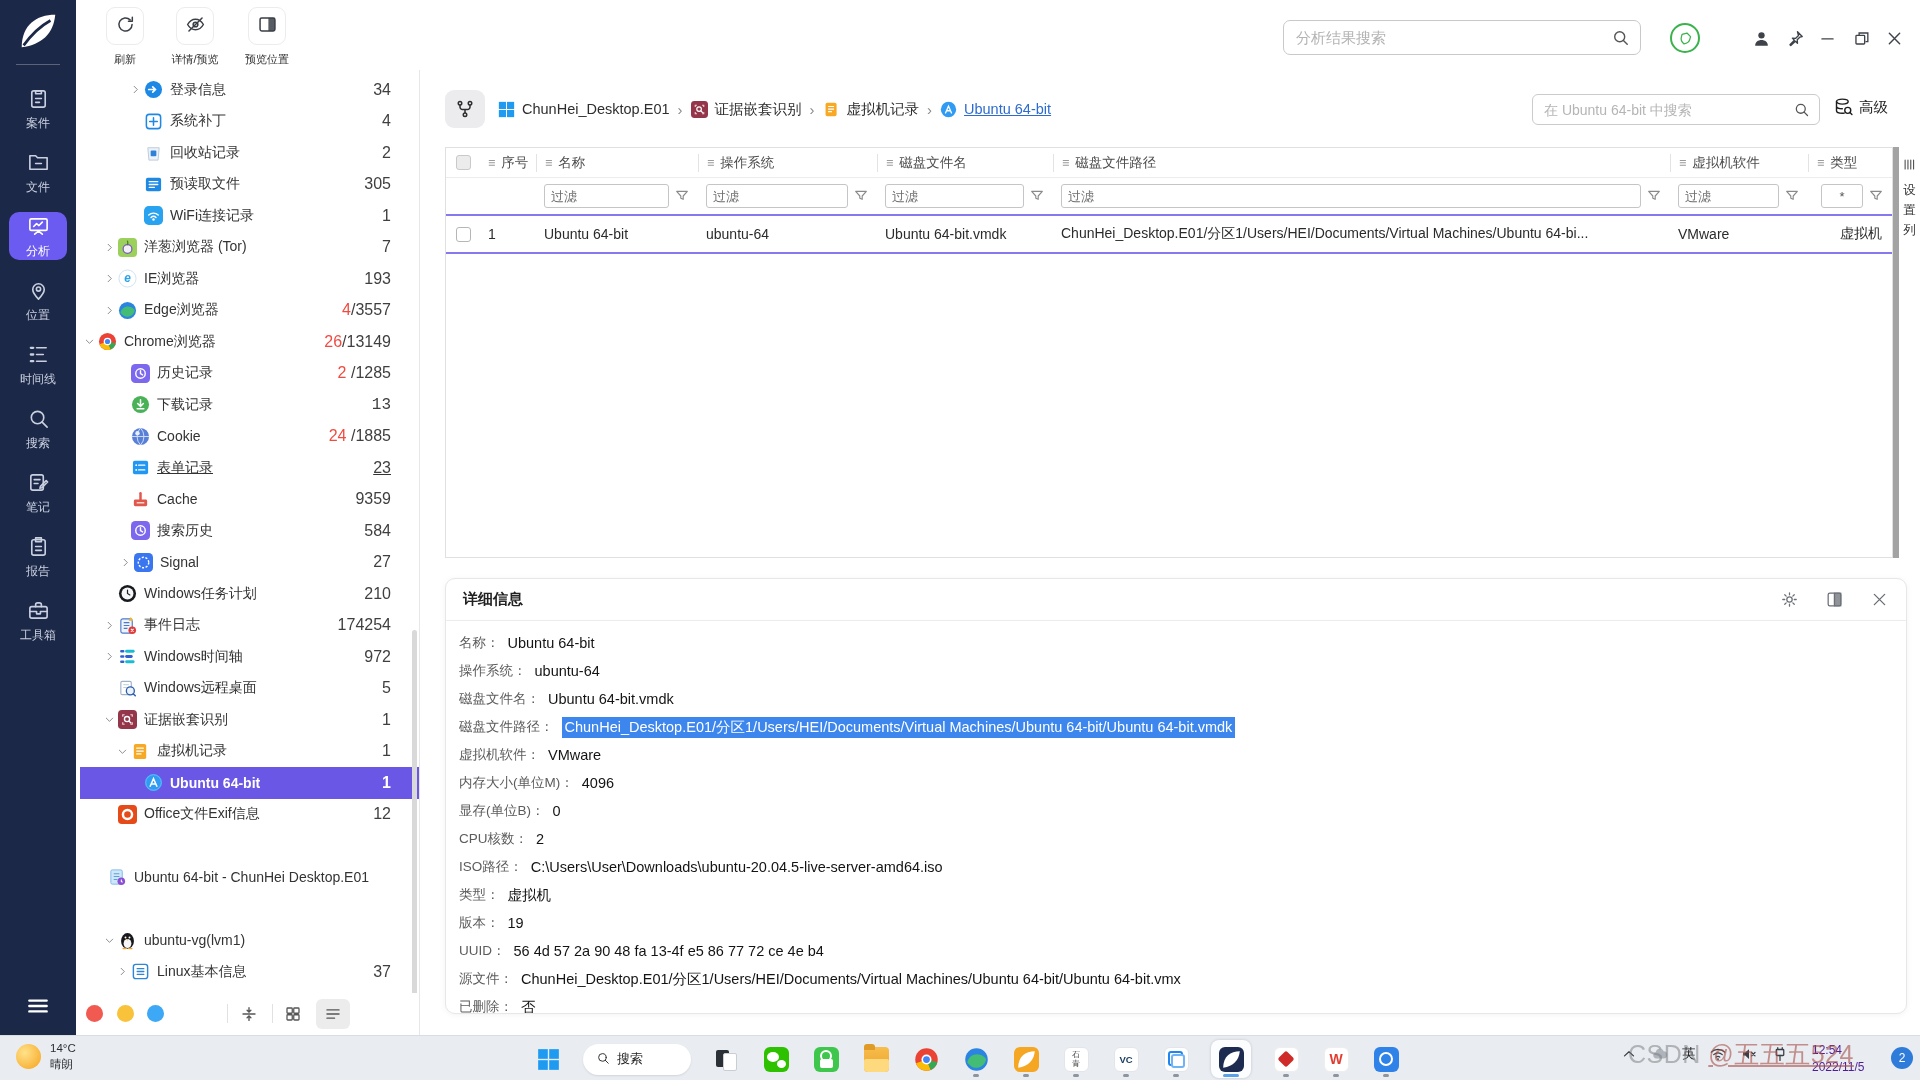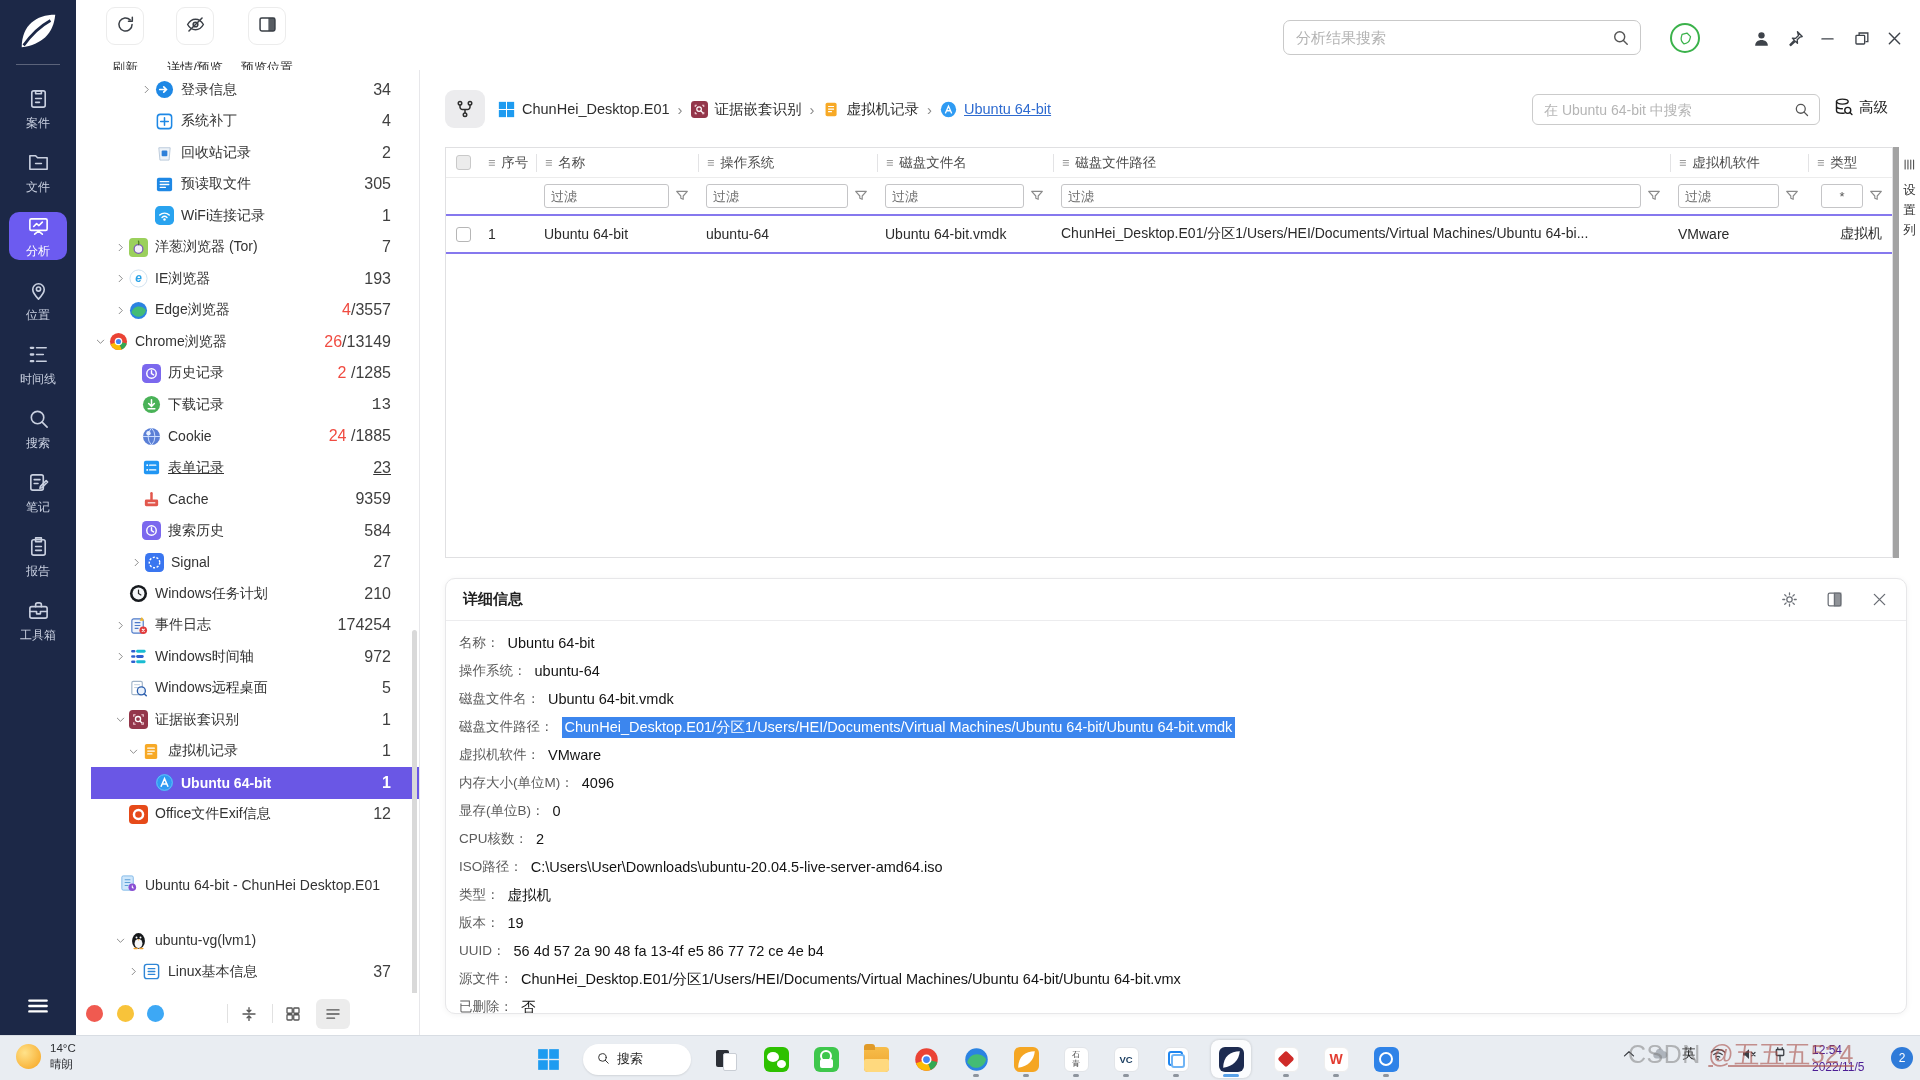--- a/index.html
+++ b/index.html
@@ -15,32 +15,32 @@
   .rail-item svg{width:23px;height:23px;}
   .rail-item .rlb{font-size:12px;line-height:1;}
   .rail-item.active{background:#6c5bf0;color:#fff;}
   .rail-burger{position:absolute;bottom:16px;left:50%;transform:translateX(-50%);width:26px;height:26px;color:#fff;}
 
   
   #topbar{position:absolute;left:76px;top:0;right:0;height:70px;background:#fff;}
   .tb-btn{position:absolute;top:7px;width:72px;text-align:center;cursor:pointer;}
   .tb-btn .bx{width:38px;height:38px;margin:0 auto;border:1px solid #ececec;border-radius:9px;display:flex;align-items:center;justify-content:center;color:#3a3f46;background:#fff;}
   .tb-btn .bx svg{width:21px;height:21px;}
-  .tb-btn .lb{font-size:13px;color:#333;margin-top:14px;white-space:nowrap;}
+  .tb-btn .lb{font-size:11px;color:#333;margin-top:7px;white-space:nowrap;}
   .g-search{position:absolute;left:1207px;top:20px;width:358px;height:35px;border:1px solid #c9c9c9;border-radius:7px;display:flex;align-items:center;padding:0 10px;background:#fff;}
   .g-search input{flex:1;border:none;outline:none;font-size:15px;color:#333;font-family:inherit;}
   .g-search input::placeholder{color:#b3b3b3;}
   .g-search .mg{width:19px;height:19px;color:#555;}
   .badge-green{position:absolute;left:1594px;top:23px;width:30px;height:30px;border:2.5px solid #3bb24b;border-radius:50%;display:flex;align-items:center;justify-content:center;color:#3bb24b;background:#fff;}
   .badge-green svg{width:15px;height:15px;}
   .win-ic{position:absolute;top:29px;width:19px;height:19px;color:#3e434a;cursor:pointer;}
 
   
   #treepanel{position:absolute;left:76px;top:70px;width:344px;height:965px;background:#fff;border-right:1px solid #e7e7ea;}
-  .tree{position:absolute;top:4px;left:15px;right:0;}
+  .tree{position:absolute;top:4px;left:4px;right:0;}
   .trw{height:31.5px;display:flex;align-items:center;font-size:14px;color:#333;cursor:pointer;white-space:nowrap;}
   .trw .chev{width:18px;height:12px;display:flex;align-items:center;justify-content:center;color:#6d6d6d;flex:none;}
   .trw .chev svg{width:11px;height:11px;}
   .ti{width:19px;height:19px;flex:none;margin-right:7px;display:inline-flex;}
   .ti svg{width:19px;height:19px;}
   .lbl{overflow:hidden;text-overflow:ellipsis;}
   .cnt{margin-left:auto;padding-right:28px;font-size:16px;color:#3f3f3f;flex:none;}
   .cnt .red{color:#f04b41;}
   .trw.sel{background:#6a57e5;color:#fff;font-weight:bold;}
   .trw.sel .cnt{color:#fff;}
@@ -632,21 +632,21 @@
           <span class="ti">
             <svg viewBox="0 0 20 20">
               <rect width="20" height="20" rx="4" fill="#e64a19"></rect>
               <circle cx="10" cy="10" r="4.8" fill="none" stroke="#fff" stroke-width="2.6"></circle>
             </svg>
           </span>
           <span class="lbl">Office文件Exif信息</span>
           <span class="cnt">12</span>
         </div>
         <div class="tspacer"></div>
-        <div class="trw" style="padding-left: 28px; align-items: flex-end;">
+        <div class="trw" style="padding-left: 28px;">
           <span class="ti">
             <svg viewBox="0 0 20 20">
               <rect x="3" y="2" width="12" height="15" rx="1.5" fill="#cfe7fb" stroke="#7fb7e8"></rect>
               <path d="M6 6h6M6 9h6M6 12h4" stroke="#5d9fd6" stroke-width="1.1"></path>
               <circle cx="14" cy="14" r="4" fill="#8a4fd3"></circle>
               <path d="M14 12.2v2l1.3.8" stroke="#fff" stroke-width="1.1" fill="none"></path>
             </svg>
           </span>
           <span class="lbl">Ubuntu 64-bit - ChunHei Desktop.E01</span>
         </div>

